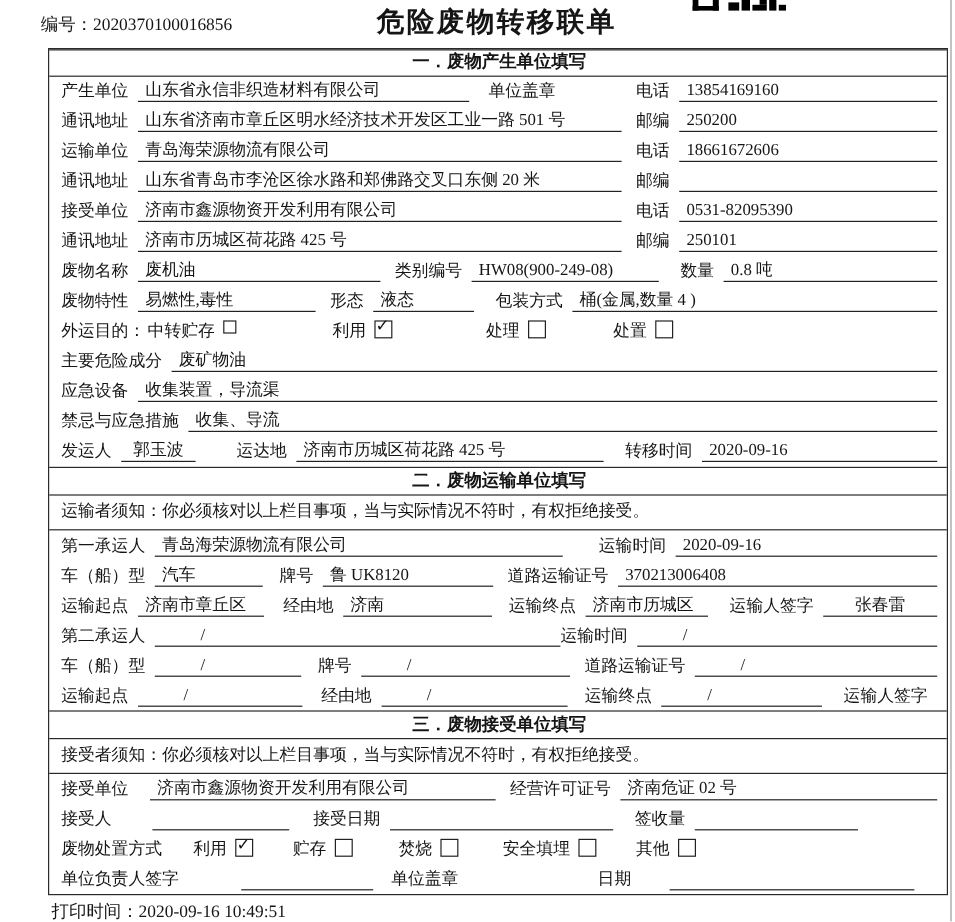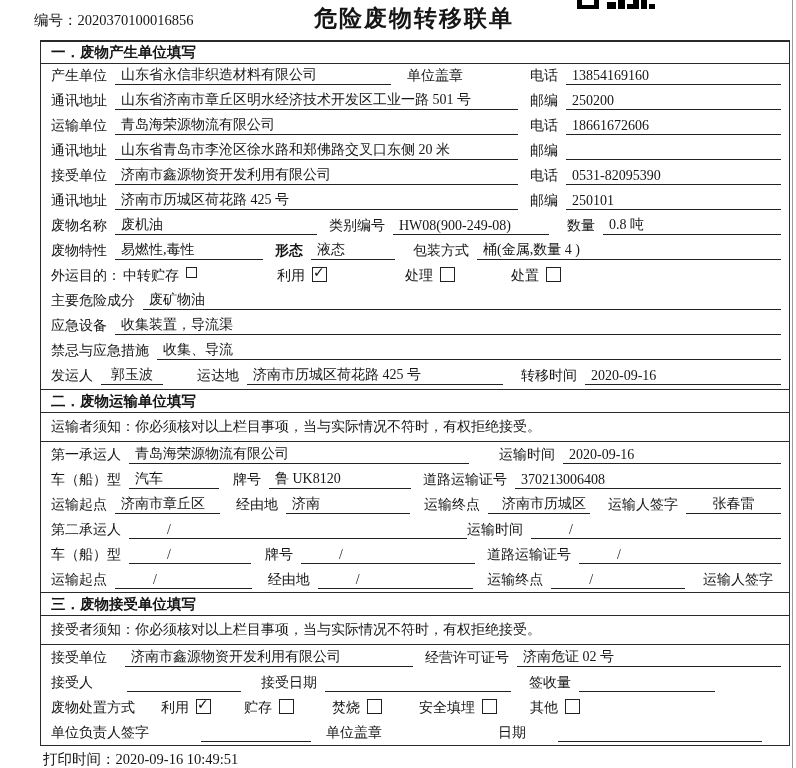--- a/index.html
+++ b/index.html
@@ -12,21 +12,21 @@
   .tophdr{position:relative;height:56px;}
   .docno{position:absolute;left:34px;top:11px;font-size:14.5px;white-space:nowrap;}
   .title{position:absolute;left:40px;top:3px;width:748px;text-align:center;
          font-family:"Liberation Sans", sans-serif;font-weight:bold;font-size:23px;letter-spacing:2px;}
   .qr{position:absolute;left:577px;top:0;width:78px;height:9px;}
   
   .formtable{position:absolute;left:40px;top:40px;width:748px;border:1px solid #2a2a2a;background:#fff;}
   .sechdr{
     font-family:"Liberation Sans", sans-serif;font-weight:bold;font-size:14.5px;
     padding:2px 8px 2px 10px;height:18px;line-height:18px;
-    border-top:1px solid #2a2a2a;border-bottom:1px solid #2a2a2a;
+    border-top:1px solid #2a2a2a;border-bottom:1px solid #2a2a2a;text-align:center;
   }
   .sechdr.first{border-top:none;box-shadow:inset 0 1px 0 #2a2a2a;}
   .notice{height:22px;line-height:22px;padding:3px 8px 3px 10px;border-bottom:1px solid #2a2a2a;font-size:14px;}
   .row{display:flex;align-items:flex-end;height:22px;padding:0 8px 3px 10px;white-space:nowrap;}
   .s1 .row{height:21px;padding-bottom:4px;}
   .lbl{margin-right:8px;flex-shrink:0;}
   .u{border-bottom:1px solid #222;padding:0 4px 0 6px;overflow:hidden;}
   .tc{text-align:center;padding:0;}
   .slash{padding-left:38px;}
   .fgrow{flex:1;}
@@ -130,21 +130,21 @@
       <span class="u" style="width:192px;">废机油</span>
       <span class="lbl" style="margin-left:12px;">类别编号</span>
       <span class="u" style="width:146px;">HW08(900-249-08)</span>
       <span class="lbl" style="margin-left:18px;">数量</span>
       <span class="u fgrow">0.8 吨</span>
     </div>
 
     <div class="row">
       <span class="lbl">废物特性</span>
       <span class="u" style="width:138px;">易燃性,毒性</span>
-      <span class="lbl" style="margin-left:12px;font-weight:bold;">形态</span>
+      <span class="lbl" style="margin-left:12px;">形态</span>
       <span class="u" style="width:74px;">液态</span>
       <span class="lbl" style="margin-left:18px;">包装方式</span>
       <span class="u fgrow">桶(金属,数量  4 )</span>
     </div>
 
     <div class="row">
       <span class="lbl" style="margin-right:0;">外运目的：</span>
       <span class="cbi" style="margin-left:2px;">
           <span>中转贮存</span>
           <span class="cb cb-sm"></span>
@@ -209,21 +209,21 @@
       <span class="lbl" style="margin-left:12px;">道路运输证号</span>
       <span class="u fgrow">370213006408</span>
     </div>
 
     <div class="row">
       <span class="lbl">运输起点</span>
       <span class="u" style="width:95px;">济南市章丘区</span>
       <span class="lbl" style="margin-left:16px;">经由地</span>
       <span class="u" style="width:114px;">济南</span>
       <span class="lbl" style="margin-left:14px;">运输终点</span>
-      <span class="u" style="width:92px;text-align:right;">济南市历城区</span>
+      <span class="u" style="width:92px;">济南市历城区</span>
       <span class="lbl" style="margin-left:18px;">运输人签字</span>
       <span class="u fgrow tc">张春雷</span>
     </div>
 
     <div class="row">
       <span class="lbl">第二承运人</span>
       <span class="u slash" style="width:330px;">/</span>
       <span class="rg">
           <span class="lbl">运输时间</span>
           <span class="u slash" style="width:208px;">/</span>

